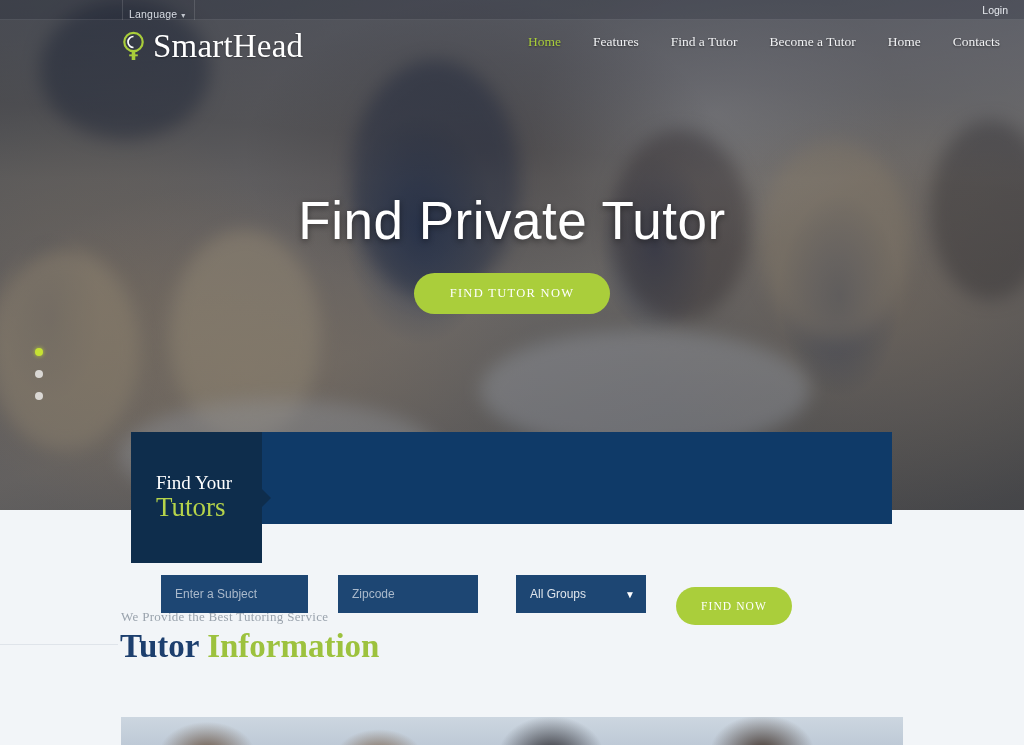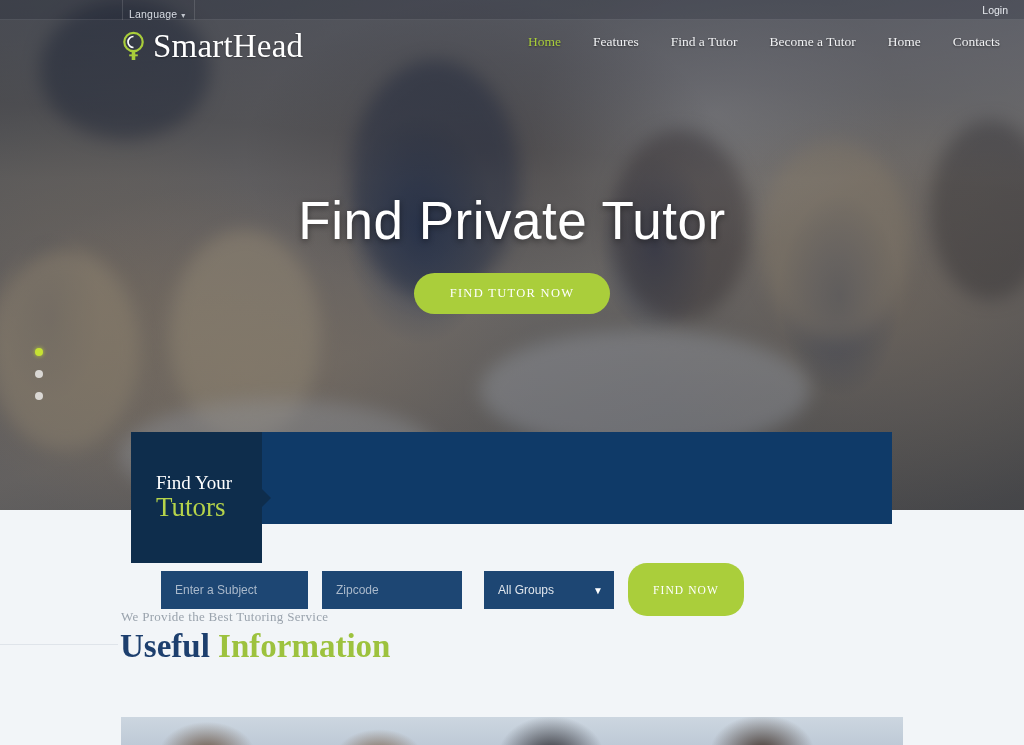--- a/index.html
+++ b/index.html
@@ -149,21 +149,21 @@
   .sp-label:after {
     content: ""; position: absolute; right: -9px; top: 50%;
     transform: translateY(-50%);
     border-top: 9px solid transparent;
     border-bottom: 9px solid transparent;
     border-left: 9px solid #0e2d4c;
   }
   .sp-l1 { color: #ffffff; font-family: "Liberation Serif", serif; font-size: 19px; line-height: 1.05; }
   .sp-l2 { color: #b5d34a; font-family: "Liberation Serif", serif; font-size: 27px; line-height: 1.05; }
   .sp-fields {
-    flex: 1; display: flex; align-items: center; gap: 14px;
+    flex: 1; display: flex; align-items: center; gap: 30px;
     padding: 0 31px 0 30px;
   }
   .sp-input {
     height: 38px; background: #1d4673; border: none; outline: none;
     color: #d7dde6; font-family: "Liberation Sans", sans-serif; font-size: 12px;
     padding: 0 14px;
   }
   .sp-input::placeholder { color: #aab9cb; opacity: 1; }
   .sp-input.subject { width: 147px; }
   .sp-input.zip { width: 140px; }
@@ -171,24 +171,25 @@
   .sp-select {
     width: 100%; height: 38px; background: #1d4673; border: none; outline: none;
     color: #dfe5ec; font-family: "Liberation Sans", sans-serif; font-size: 12px;
     padding: 0 28px 0 14px; -webkit-appearance: none; appearance: none; cursor: pointer;
   }
   .sp-chev {
     position: absolute; right: 11px; top: 50%; transform: translateY(-50%);
     color: #ffffff; font-size: 10px; pointer-events: none;
   }
   .sp-btn {
-    width: 116px; height: 53px; border: none; border-radius: 19px;
+    width: 116px; height: 38px; border: none; border-radius: 19px;
     background: #aace3b; color: #ffffff;
     font-family: "Liberation Serif", serif; font-size: 11.5px; letter-spacing: 1.1px;
     cursor: pointer;
+    margin-top: 24px;
   }
 
   
   .info {
     position: absolute; top: 510px; left: 0; right: 0; bottom: 0;
     background: #f2f5f8;
   }
   .info-eyebrow {
     position: absolute; left: 121px; top: 99px;
     color: #9aa3ad; font-family: "Liberation Serif", serif;
@@ -277,21 +278,21 @@
       <span class="dot active"></span>
       <span class="dot"></span>
       <span class="dot"></span>
     </div>
   </section>
 
   <section class="info">
     <div class="hairline"></div>
     <div class="info-eyebrow">We Provide the Best Tutoring Service</div>
     <h2 class="info-title">
-      <span class="a">Useful</span>
+      <span class="a">Tutor</span>
       <span class="b">Information</span>
     </h2>
     <div class="info-photo"></div>
 
   </section>
 
   <div class="search-panel">
     <div class="sp-label">
       <span class="sp-l1">Find Your</span>
       <span class="sp-l2">Tutors</span>

